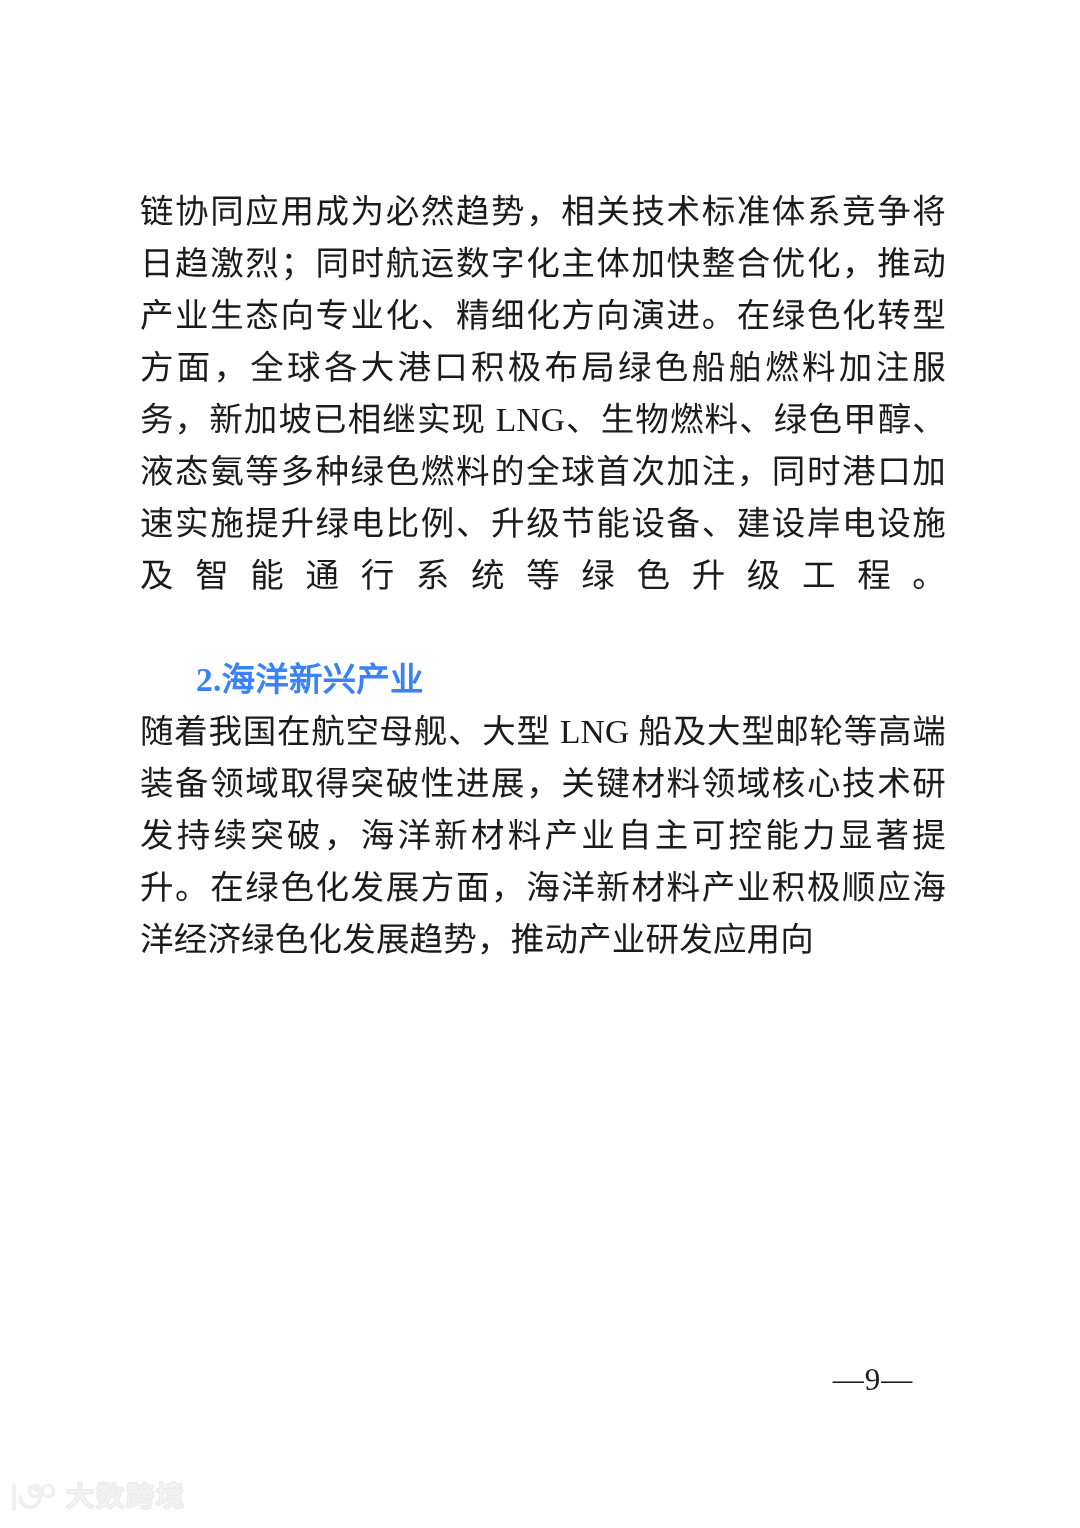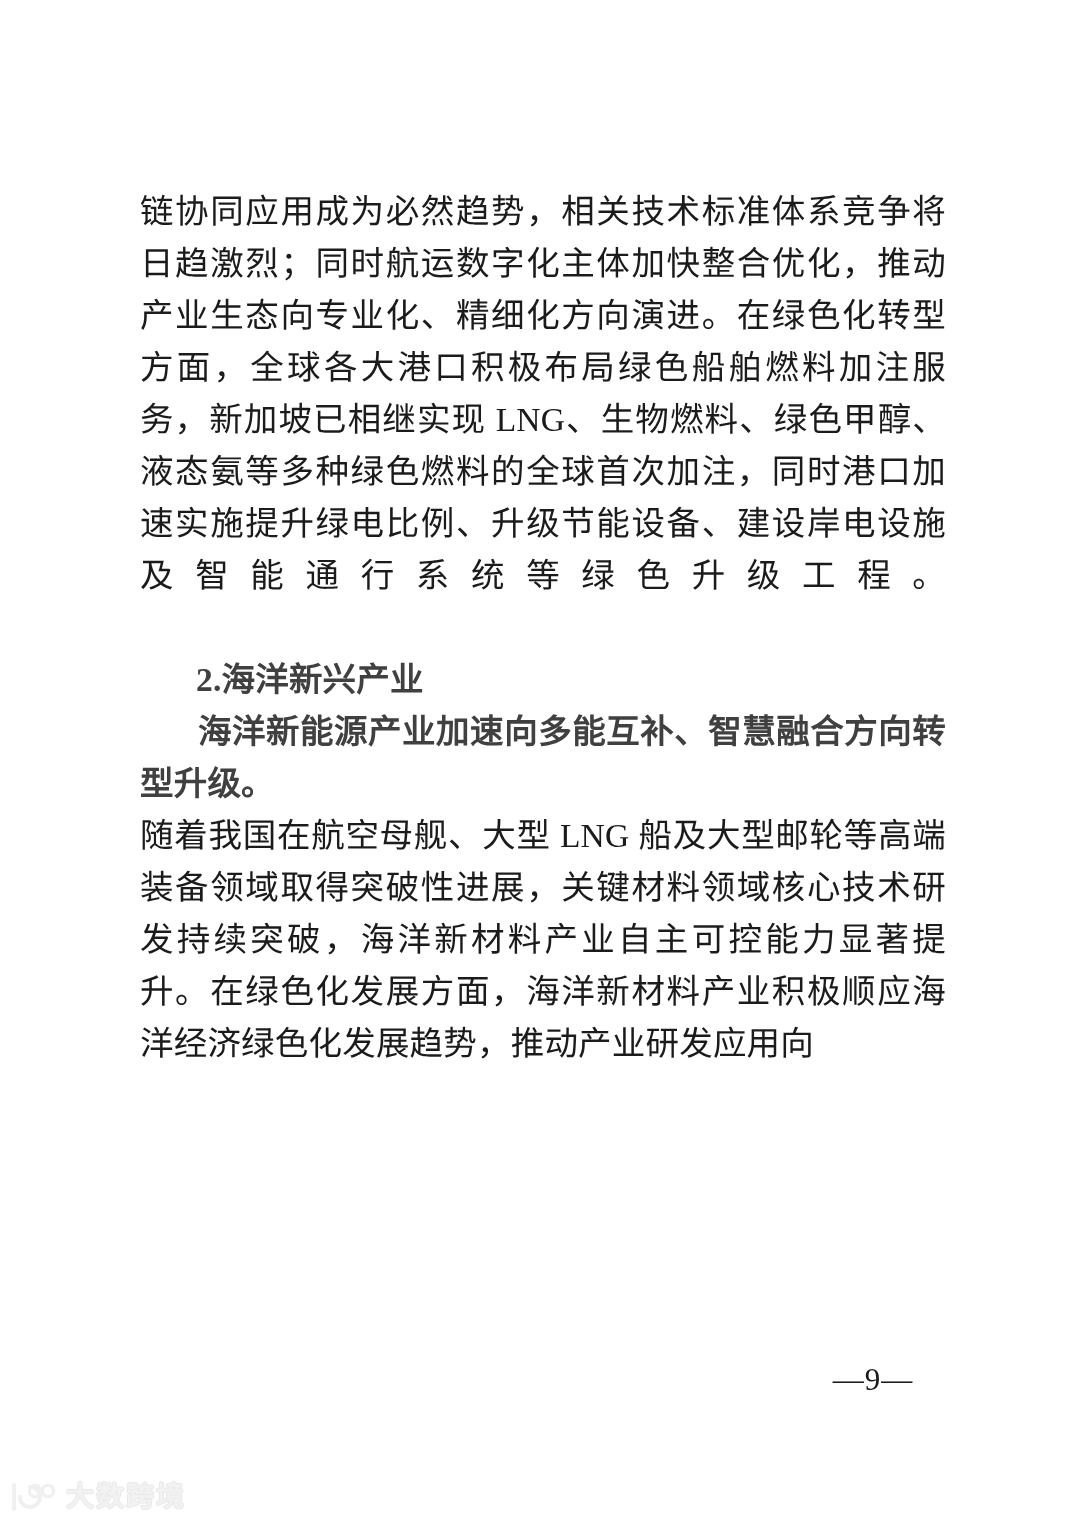--- a/index.html
+++ b/index.html
@@ -46,21 +46,21 @@
 
   .para.nostretch::after {
     display: none;
   }
 
   .heading {
     margin: 0;
     font-size: 33.5px;
     line-height: 52px;
     font-weight: bold;
-    color: #404040;
+    color: #3b82f6;
     letter-spacing: 0.2px;
     text-align: justify;
     text-justify: inter-ideograph;
   }
 
   .heading.indent {
     text-indent: 58px;
   }
 
   .heading.indent-num {
@@ -125,21 +125,20 @@
 <div class="page">
 
   <div class="content">
 
     <p class="para">链协同应用成为必然趋势，相关技术标准体系竞争将日趋激烈；同时航运数字化主体加快整合优化，推动产业生态向专业化、精细化方向演进。在绿色化转型方面，全球各大港口积极布局绿色船舶燃料加注服务，新加坡已相继实现 LNG、生物燃料、绿色甲醇、液态氨等多种绿色燃料的全球首次加注，同时港口加速实施提升绿电比例、升级节能设备、建设岸电设施及智能通行系统等绿色升级工程。</p>
 
     <div class="gap-small"></div>
 
     <p class="heading indent-num">2.海洋新兴产业</p>
 
-    <p class="heading indent">海洋新能源产业加速向多能互补、智慧融合方向转型升级。</p>
 
 
 
     <p class="para nostretch">随着我国在航空母舰、大型 LNG 船及大型邮轮等高端装备领域取得突破性进展，关键材料领域核心技术研发持续突破，海洋新材料产业自主可控能力显著提升。在绿色化发展方面，海洋新材料产业积极顺应海洋经济绿色化发展趋势，推动产业研发应用向</p>
 
   </div>
 
   <div class="folio">
     <span class="inner">—9—</span>
   </div>

